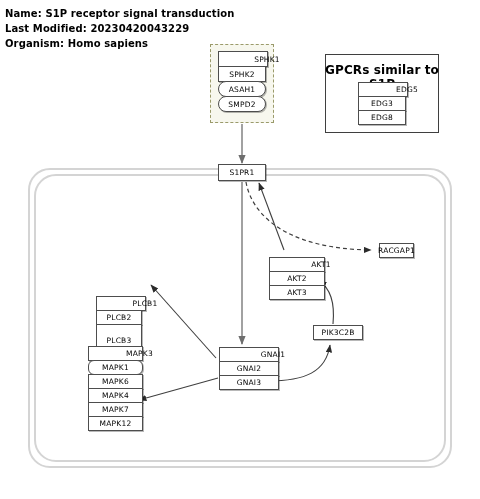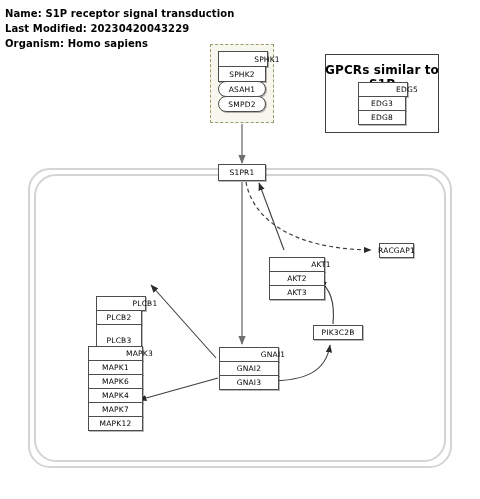--- a/index.html
+++ b/index.html
@@ -173,21 +173,21 @@
       </div>
     <div class="node" style="height:15px;">
         <span>GNAI3</span>
       </div>
   </div>
 
   <div class="stack" style="left:80px;top:346px;width:55px;margin-left:8px;">
     <div class="node" style="height:15px;">
         <span>MAPK3</span>
       </div>
-    <div class="node" style="height:15px;">
+    <div class="node" style="height:15px;border-radius:6px;">
         <span>MAPK1</span>
       </div>
     <div class="node" style="height:15px;">
         <span>MAPK6</span>
       </div>
     <div class="node" style="height:15px;">
         <span>MAPK4</span>
       </div>
     <div class="node" style="height:15px;">
         <span>MAPK7</span>

